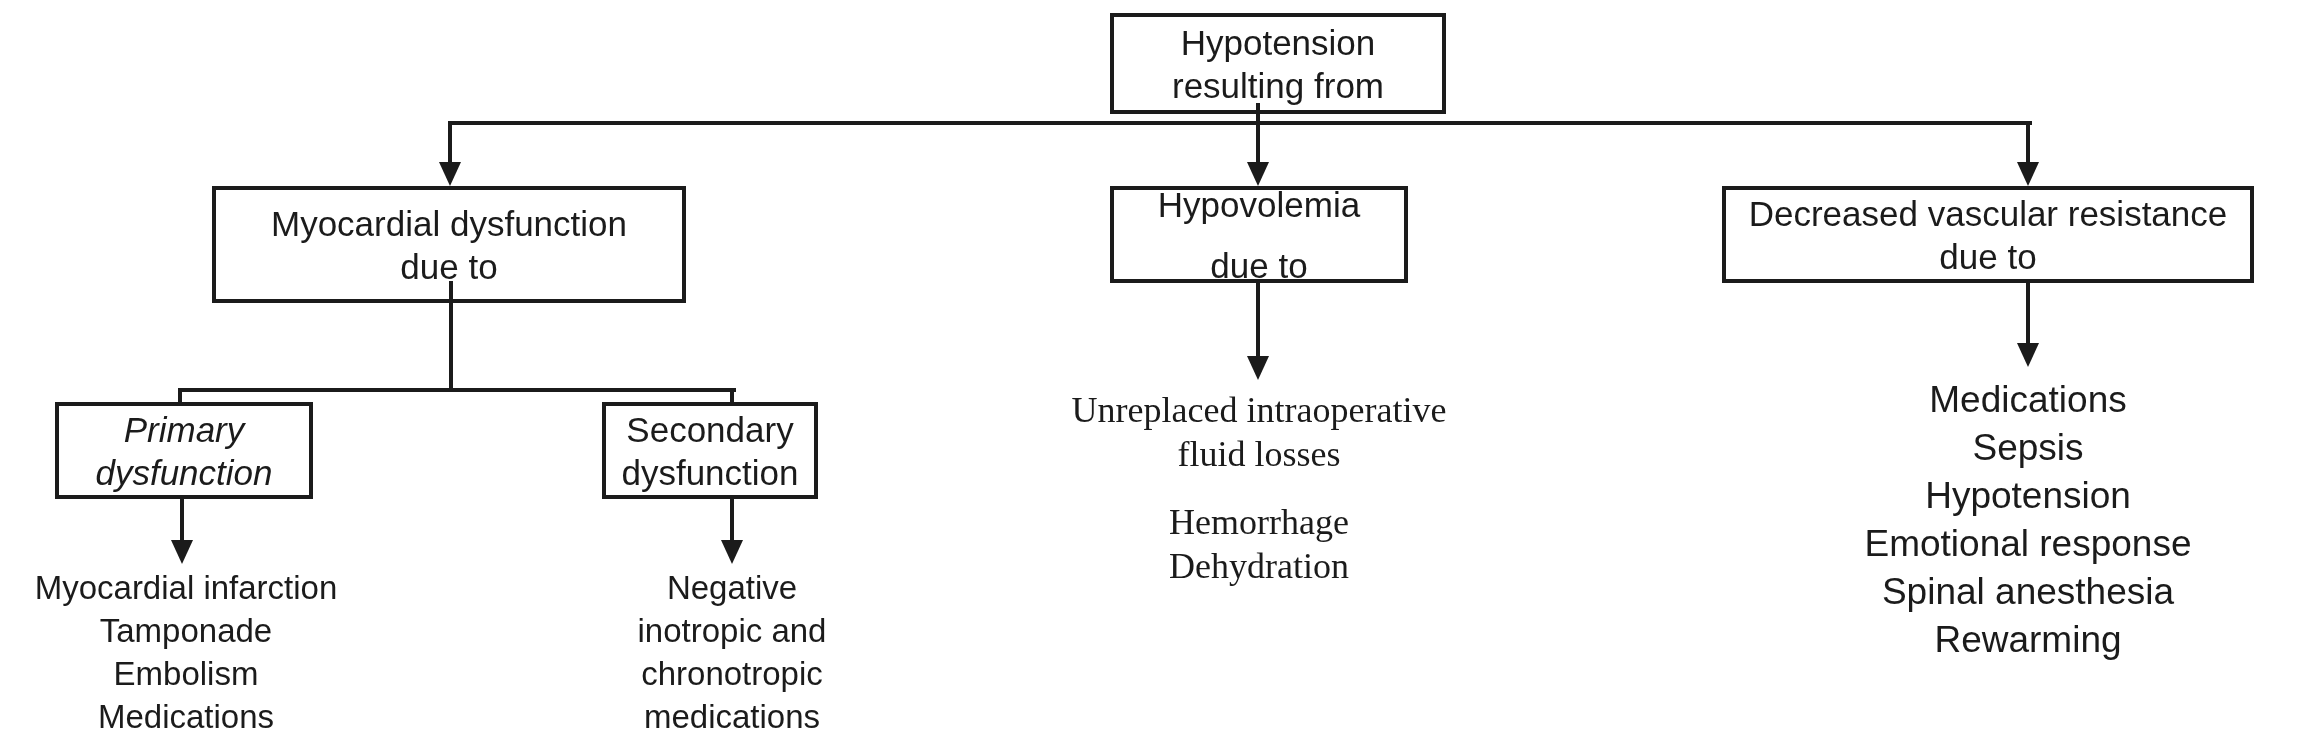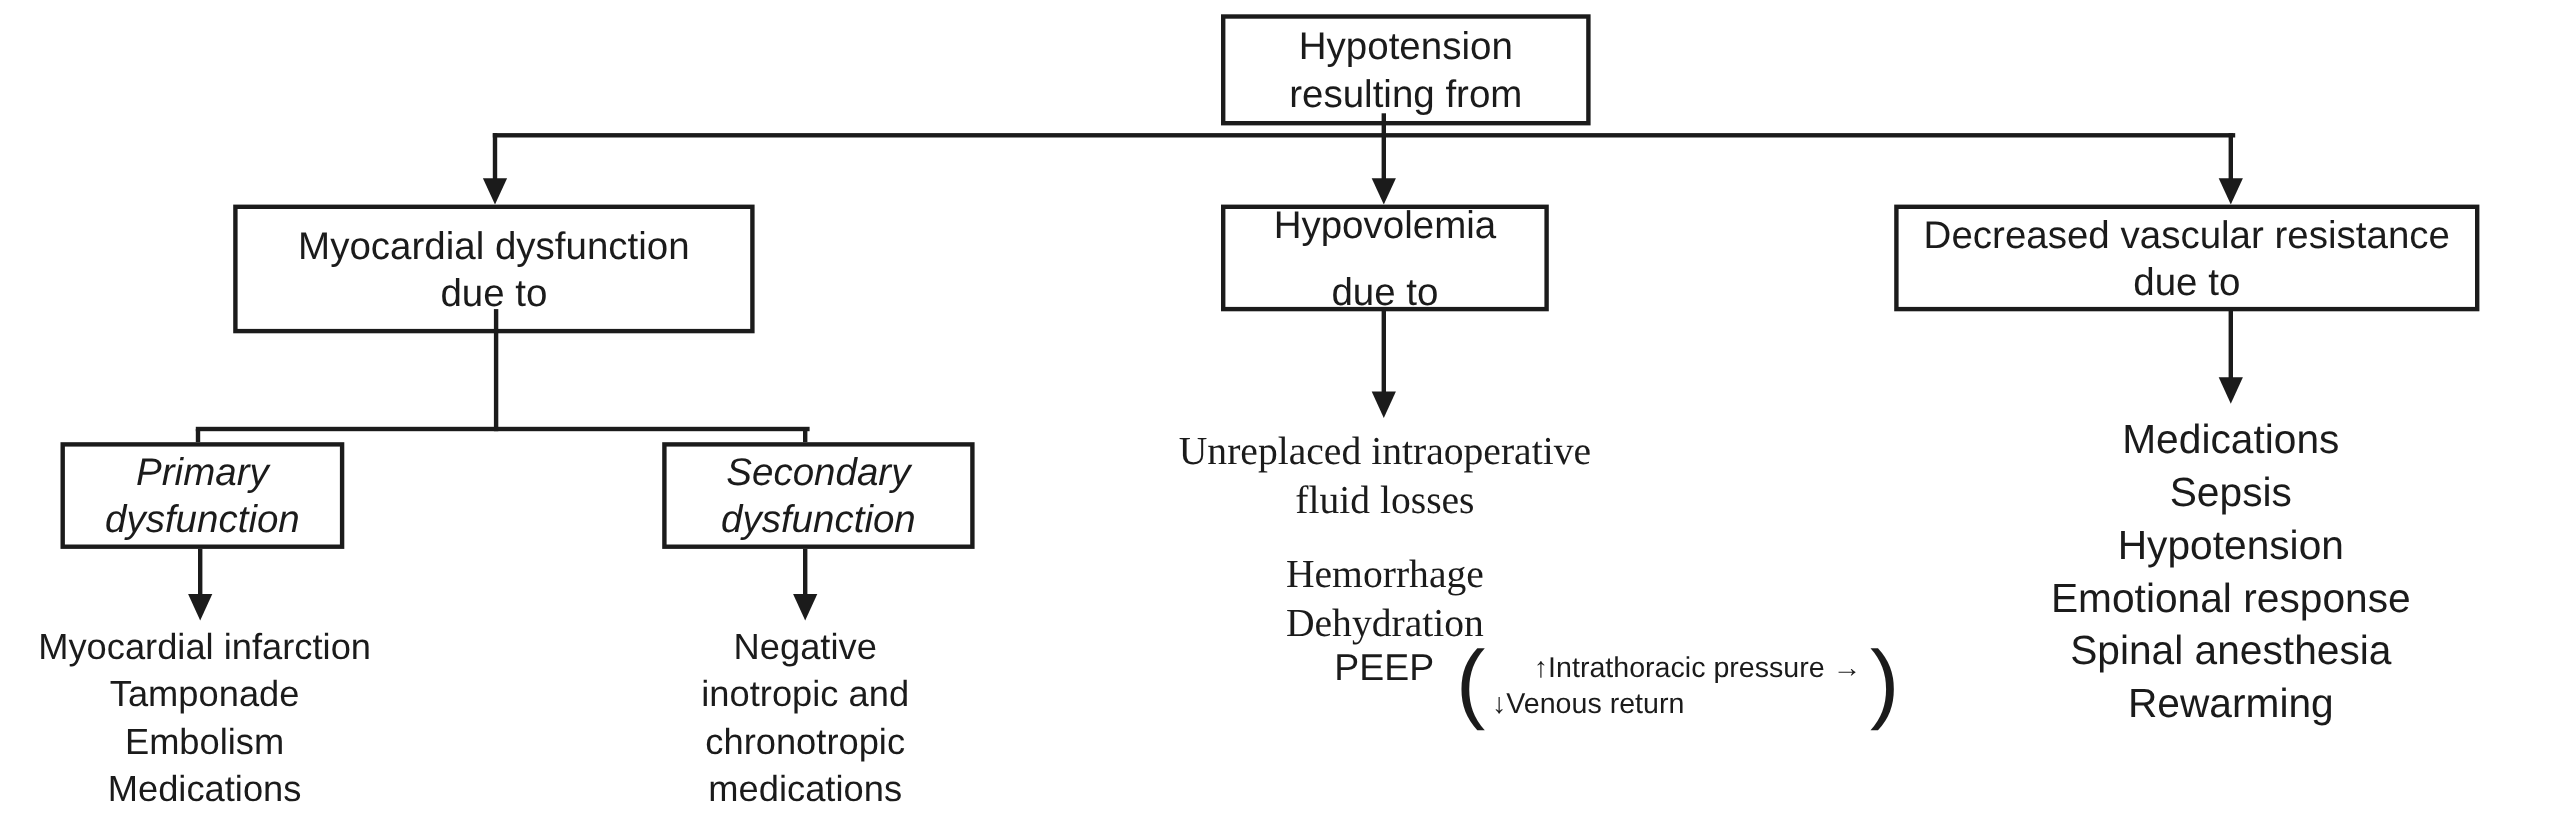--- a/index.html
+++ b/index.html
@@ -99,21 +99,21 @@
   <div class="vline" style="left:449px; top:281px; width:4px; height:111px;"></div>
   <div class="hline" style="left:178px; top:388px; width:558px; height:4px;"></div>
   <div class="vline" style="left:178px; top:390px; width:4px; height:14px;"></div>
   <div class="vline" style="left:730px; top:390px; width:4px; height:14px;"></div>
 
   <div class="box" style="left:55px; top:402px; width:258px; height:97px;font-style:italic;">
     <span>Primary</span>
     <span>dysfunction</span>
   </div>
 
-  <div class="box" style="left:602px; top:402px; width:284px; height:97px;font-style:italic;">
+  <div class="box" style="left:602px; top:402px; width:216px; height:97px;">
     <span>Secondary</span>
     <span>dysfunction</span>
   </div>
 
   <div class="vline" style="left:180px; top:499px; width:4px; height:45px;"></div>
   <div class="ah" style="left:171px; top:540px;"></div>
 
   <div class="vline" style="left:730px; top:499px; width:4px; height:45px;"></div>
   <div class="ah" style="left:721px; top:540px;"></div>
 
@@ -137,29 +137,20 @@
   <div class="list list-md" style="left:1020px; top:388px; width:478px;">
     <div>Unreplaced intraoperative</div>
     <div>fluid losses</div>
   </div>
 
   <div class="list list-md" style="left:1020px; top:500px; width:478px;">
     <div>Hemorrhage</div>
     <div>Dehydration</div>
   </div>
 
-  <div class="peep-row" style="left:1213px; top:580px;">
-    <span class="peep-label">PEEP</span>
-    <span class="big-paren paren-open">(</span>
-    <div class="paren-inner">
-      <div class="indent">↑Intrathoracic pressure →</div>
-      <div>↓Venous return</div>
-    </div>
-    <span class="big-paren paren-close">)</span>
-  </div>
 
   <div class="vline" style="left:2026px; top:281px; width:4px; height:66px;"></div>
   <div class="ah" style="left:2017px; top:343px;"></div>
 
   <div class="list list-lg" style="left:1788px; top:376px; width:480px;">
     <div>Medications</div>
     <div>Sepsis</div>
     <div>Hypotension</div>
     <div>Emotional response</div>
     <div>Spinal anesthesia</div>

